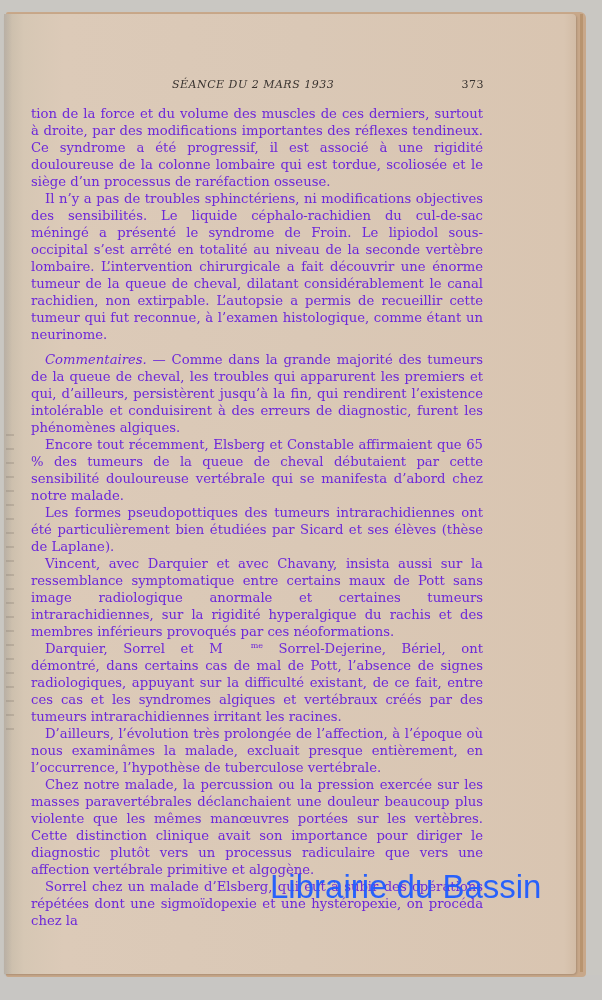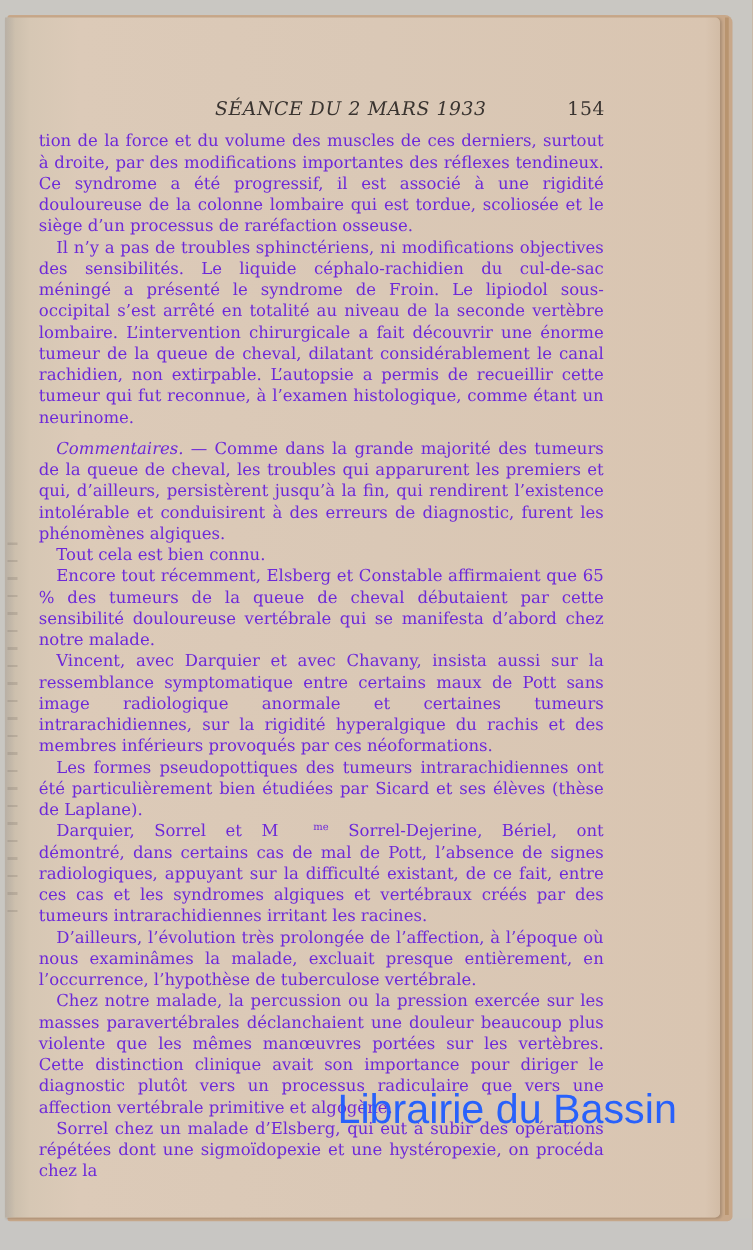--- a/index.html
+++ b/index.html
@@ -51,21 +51,21 @@
       top: 0;
       width: 8px;
       height: 100%;
       background: linear-gradient(90deg, #b9b0a5, rgba(0,0,0,0));
     }
     .running-head {
       position: absolute;
       top: 78px;
       left: 172px;
       width: 312px;
-      font-size: 15px;
+      font-size: 11px;
       color: #3a3430;
       letter-spacing: 0.5px;
     }
     .running-head .title {
       font-style: italic;
     }
     .running-head .page-no {
       position: absolute;
       right: 0;
       top: 0;
@@ -127,30 +127,29 @@
 <div class="page-stack"></div>
 <div class="page-edge" style="left:580px;"></div>
 
 <div class="page">
   <div class="page-left-shadow"></div>
   <div class="edge-marks"></div>
 </div>
 
 <div class="running-head">
   <span class="title">SÉANCE DU 2 MARS 1933</span>
-  <span class="page-no">154</span>
+  <span class="page-no">373</span>
 </div>
 
 <div class="body-text">
   <p class="no-indent">tion de la force et du volume des muscles de ces derniers, surtout à droite, par des modifications importantes des réflexes tendineux. Ce syndrome a été progressif, il est associé à une rigidité douloureuse de la colonne lombaire qui est tordue, scoliosée et le siège d’un processus de raréfaction osseuse.</p>
   <p>Il n’y a pas de troubles sphinctériens, ni modifications objectives des sensibilités. Le liquide céphalo-rachidien du cul-de-sac méningé a présenté le syndrome de Froin. Le lipiodol sous-occipital s’est arrêté en totalité au niveau de la seconde vertèbre lombaire. L’intervention chirurgicale a fait découvrir une énorme tumeur de la queue de cheval, dilatant considérablement le canal rachidien, non extirpable. L’autopsie a permis de recueillir cette tumeur qui fut reconnue, à l’examen histologique, comme étant un neurinome.</p>
   <p class="gap-before"><em>Commentaires.</em><span> — Comme dans la grande majorité des tumeurs de la queue de cheval, les troubles qui apparurent les premiers et qui, d’ailleurs, persistèrent jusqu’à la fin, qui rendirent l’existence intolérable et conduisirent à des erreurs de diagnostic, furent les phénomènes algiques.</span></p>
-  <p>Tout cela est bien connu.</p>
   <p>Encore tout récemment, Elsberg et Constable affirmaient que 65 % des tumeurs de la queue de cheval débutaient par cette sensibilité douloureuse vertébrale qui se manifesta d’abord chez notre malade.</p>
+  <p>Les formes pseudopottiques des tumeurs intrarachidiennes ont été particulièrement bien étudiées par Sicard et ses élèves (thèse de Laplane).</p>
   <p>Vincent, avec Darquier et avec Chavany, insista aussi sur la ressemblance symptomatique entre certains maux de Pott sans image radiologique anormale et certaines tumeurs intrarachidiennes, sur la rigidité hyperalgique du rachis et des membres inférieurs provoqués par ces néoformations.</p>
-  <p>Les formes pseudopottiques des tumeurs intrarachidiennes ont été particulièrement bien étudiées par Sicard et ses élèves (thèse de Laplane).</p>
   <p><span>Darquier, Sorrel et M</span><span class="sup">me</span><span> Sorrel-Dejerine, Bériel, ont démontré, dans certains cas de mal de Pott, l’absence de signes radiologiques, appuyant sur la difficulté existant, de ce fait, entre ces cas et les syndromes algiques et vertébraux créés par des tumeurs intrarachidiennes irritant les racines.</span></p>
   <p>D’ailleurs, l’évolution très prolongée de l’affection, à l’époque où nous examinâmes la malade, excluait presque entièrement, en l’occurrence, l’hypothèse de tuberculose vertébrale.</p>
   <p>Chez notre malade, la percussion ou la pression exercée sur les masses paravertébrales déclanchaient une douleur beaucoup plus violente que les mêmes manœuvres portées sur les vertèbres. Cette distinction clinique avait son importance pour diriger le diagnostic plutôt vers un processus radiculaire que vers une affection vertébrale primitive et algogène.</p>
   <p>Sorrel chez un malade d’Elsberg, qui eut à subir des opérations répétées dont une sigmoïdopexie et une hystéropexie, on procéda chez la</p>
 </div>
 
 <div class="watermark">Librairie du Bassin</div>
 
 </body></html>

